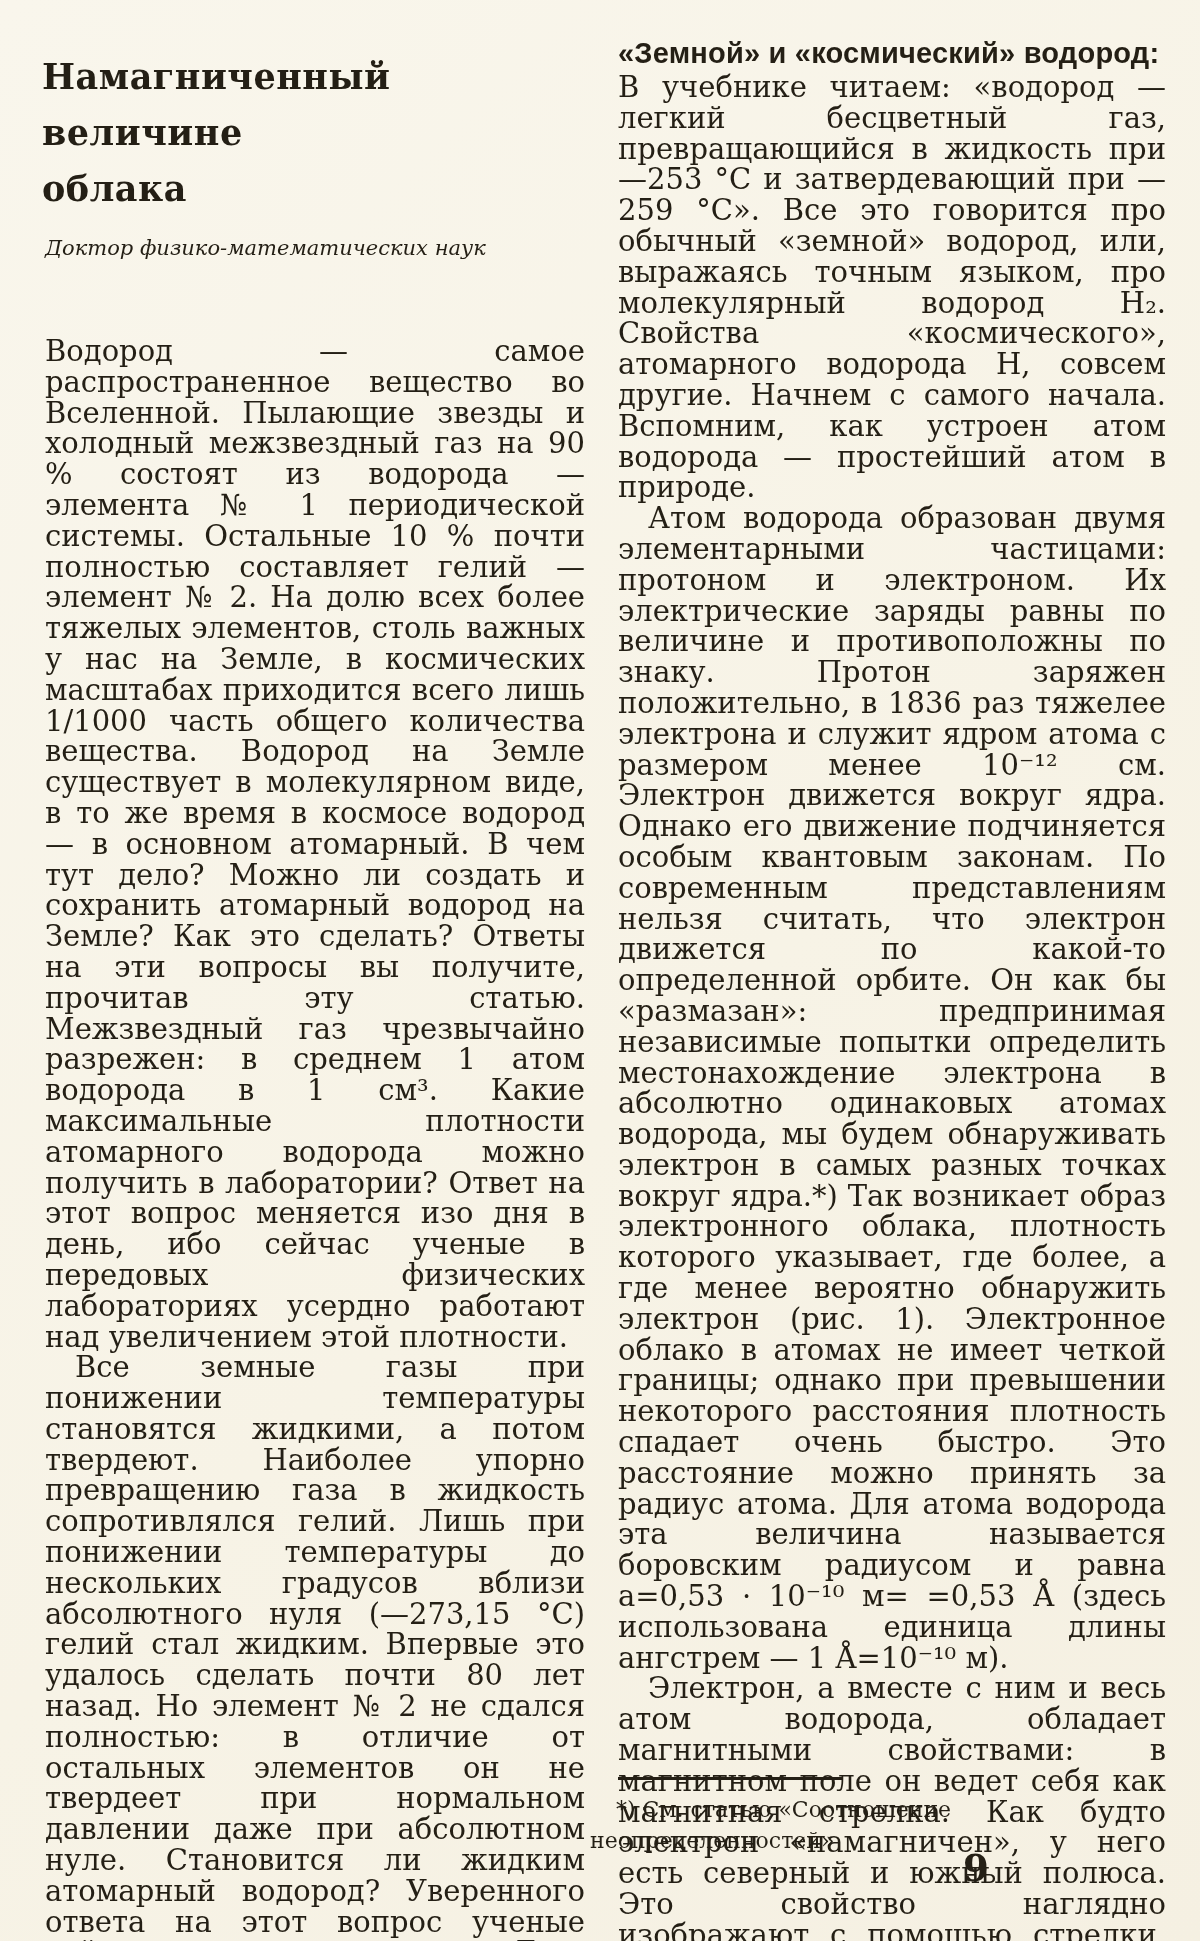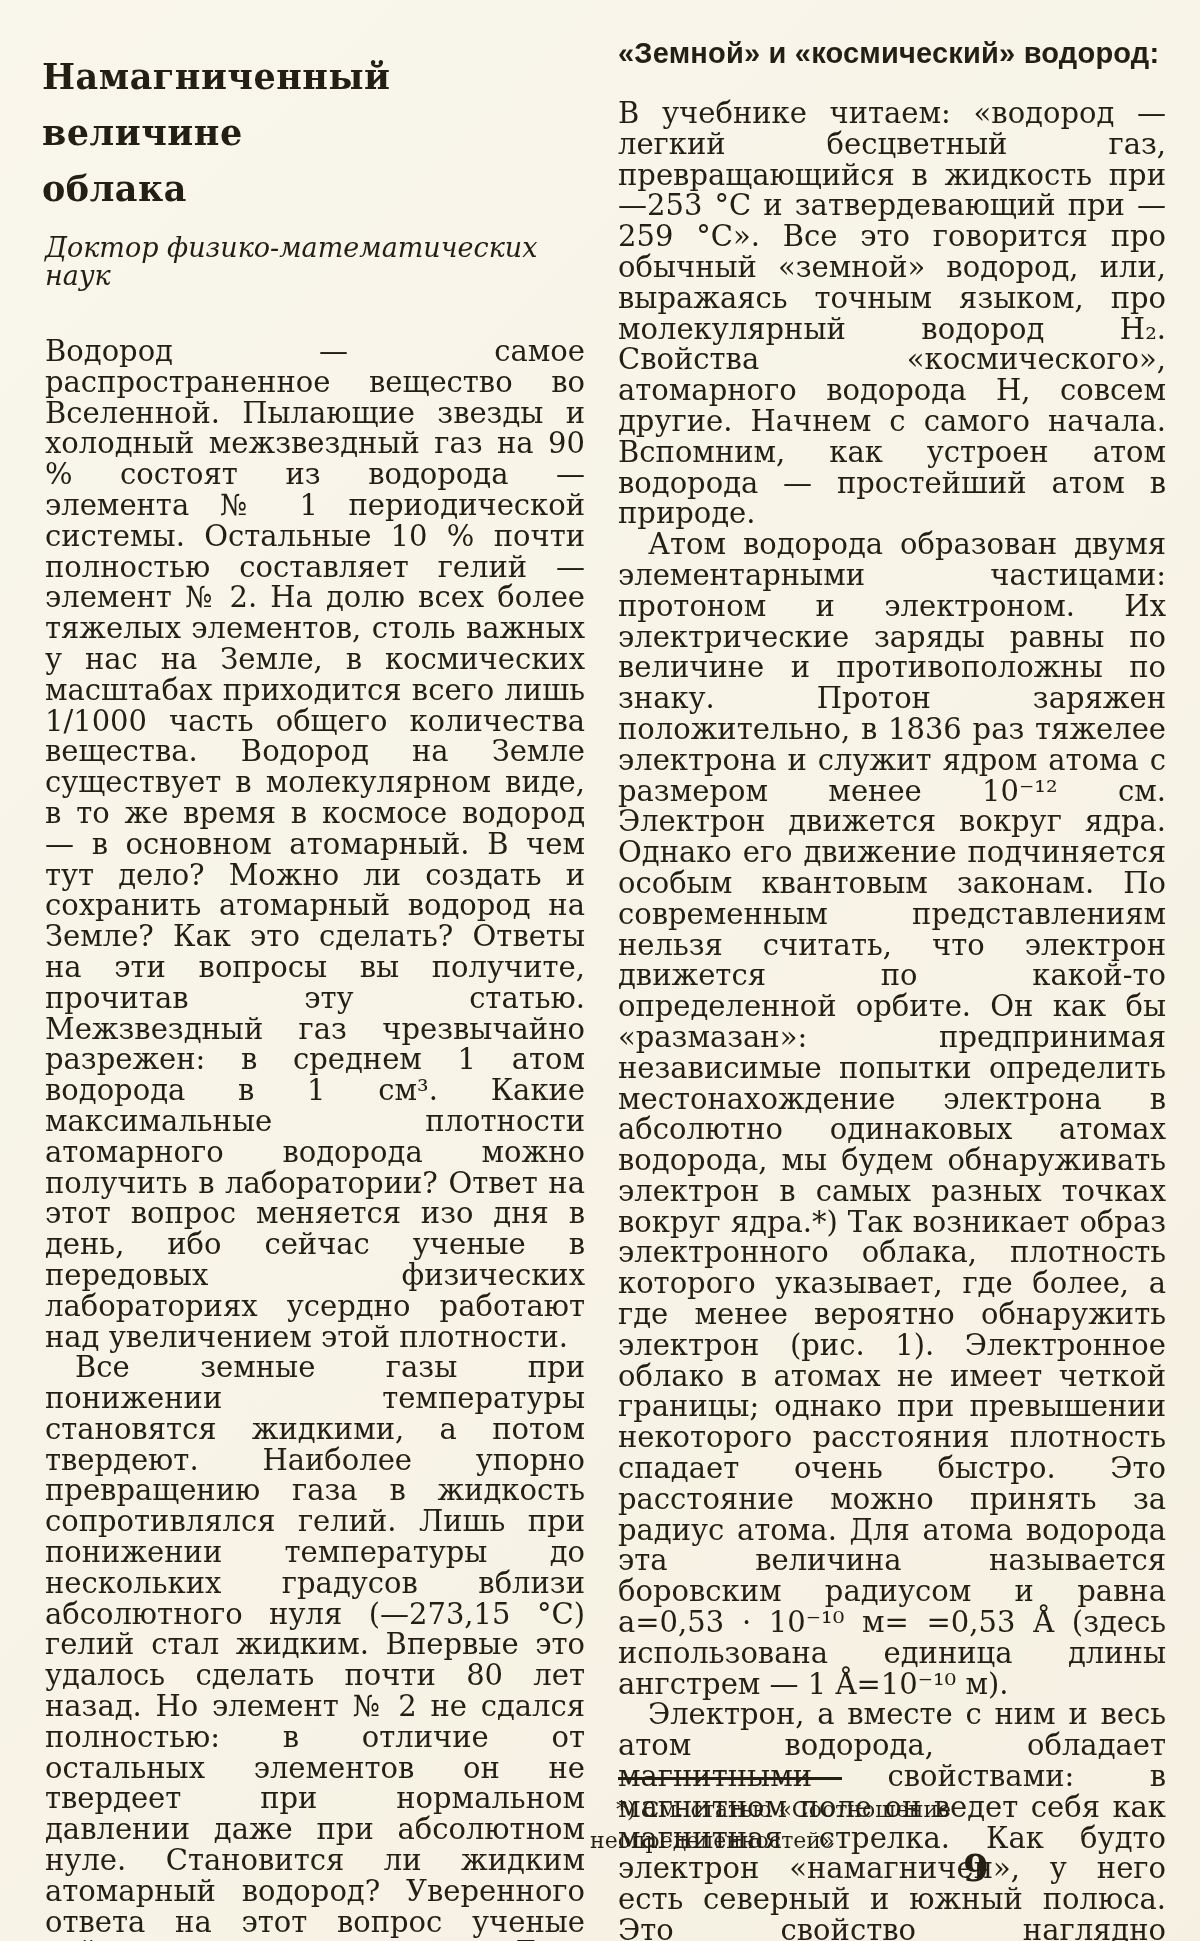--- a/index.html
+++ b/index.html
@@ -19,21 +19,21 @@
     font-weight: bold;
     font-size: 35px;
     line-height: 56px;
     letter-spacing: 0.5px;
   }
   .author {
     position: absolute;
     left: 45px; top: 234px;
     width: 540px;
     font-style: italic;
-    font-size: 27px;
+    font-size: 21px;
     line-height: 28px;
   }
   .col-left {
     position: absolute;
     left: 45px; top: 336px;
     width: 540px;
   }
   .col-right {
     position: absolute;
     left: 618px; top: 36px;
@@ -44,21 +44,21 @@
     font-size: 29px;
     line-height: 30.8px;
     text-align: justify;
   }
   .indent { text-indent: 30px; }
   .section-heading {
     font-family: "Liberation Sans", "DejaVu Sans", sans-serif;
     font-weight: bold;
     font-size: 29px;
     line-height: 34px;
-    margin: 0 0 28px 0;
+    margin: 0 0 2px 0;
     letter-spacing: 0.2px;
   }
   .footnote-rule {
     position: absolute;
     left: 618px; top: 1777px;
     width: 224px; height: 3px;
     background: #241f15;
   }
   .footnote {
     position: absolute;

